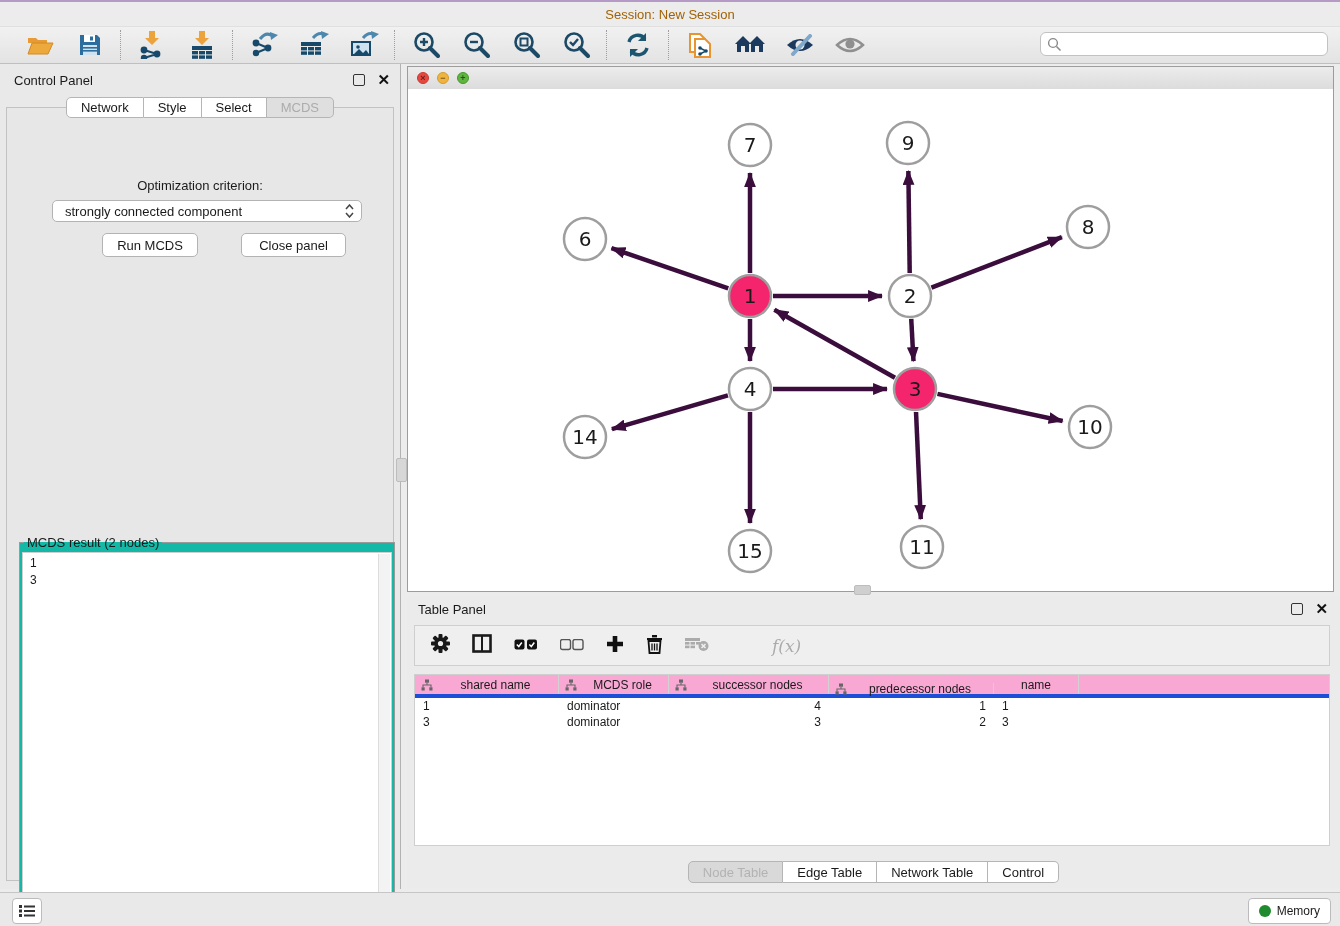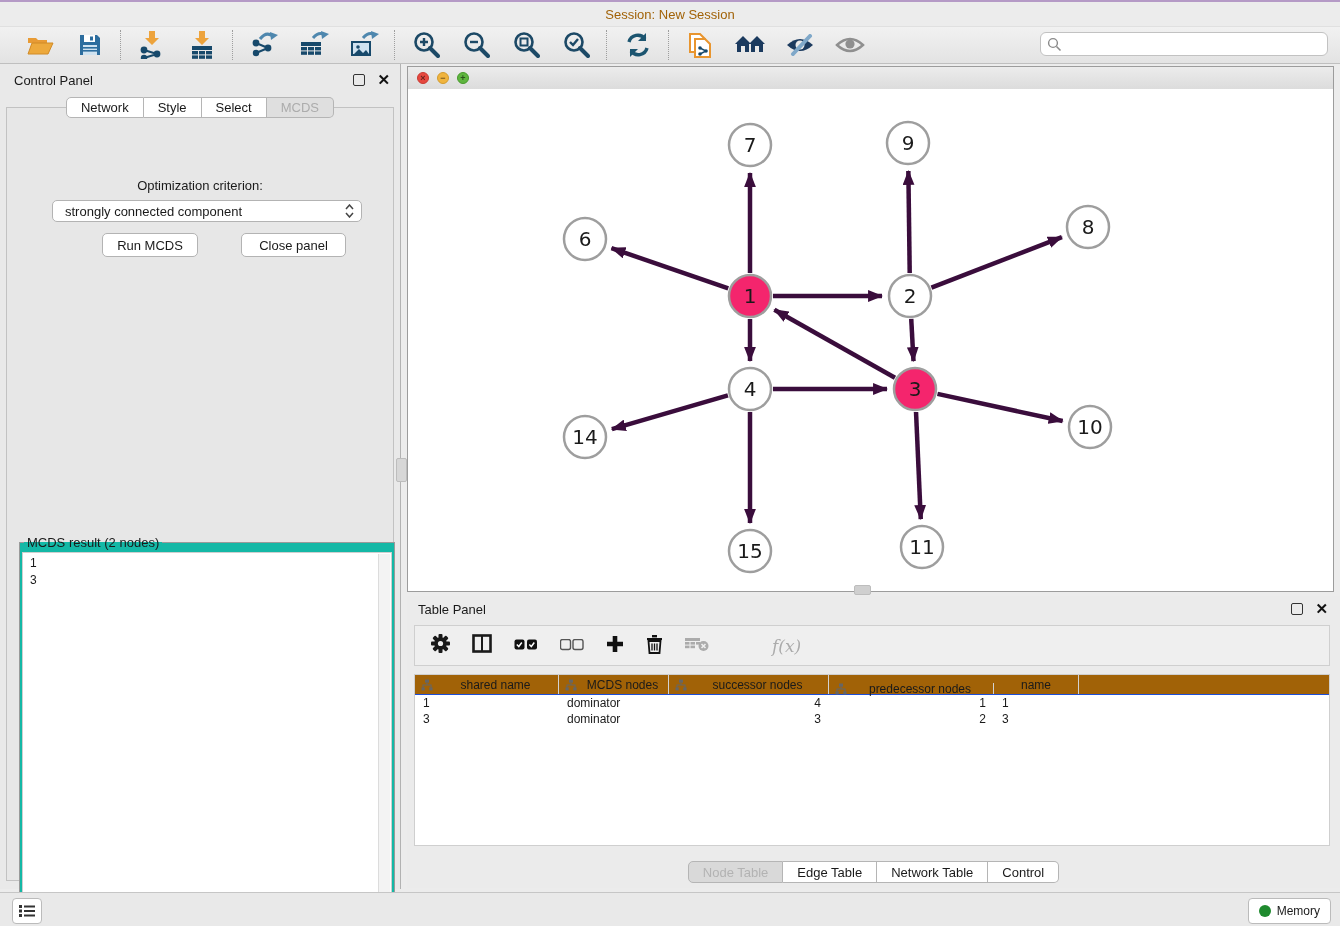--- a/index.html
+++ b/index.html
@@ -83,21 +83,21 @@
   
   #table-panel{left:407px;top:596px;width:933px;height:292px;background:#EBEBEB;}
   #tp-header{position:absolute;top:4px;left:11px;right:12px;height:18px;display:flex;
              align-items:center;font-size:13px;}
   #tp-toolbar{position:absolute;top:29px;left:7px;width:916px;height:41px;background:#EFEFEF;
               border:1px solid #CFCFCF;display:flex;align-items:center;gap:22px;padding-left:16px;
               box-sizing:border-box;}
   .fx{font-family:"DejaVu Serif",serif;font-style:italic;font-size:17px;color:#ABABAB;margin-left:41px;}
   #data-table{position:absolute;top:78px;left:7px;width:916px;height:172px;background:#fff;
               border:1px solid #CFCFCF;box-sizing:border-box;overflow:hidden;}
-  #thead-row{display:flex;height:19px;background:#a16207;border-bottom:1px solid #1d4ed8;}
+  #thead-row{display:flex;height:19px;background:#f9a8d4;border-bottom:4px solid #1d4ed8;}
   .th{display:flex;align-items:center;border-right:1px solid #D2D2D2;font-size:12px;
       box-sizing:border-box;position:relative;}
   .th .th-label{flex:1;text-align:center;padding:0 4px;}
   .th .mini{margin-left:6px;}
   .tr{display:flex;height:16px;align-items:center;font-size:12px;}
   .td{box-sizing:border-box;padding:0 8px;overflow:hidden;white-space:nowrap;}
   #table-tabs{position:absolute;bottom:5px;left:0;right:0;display:flex;justify-content:center;}
   #table-tabs .seg-tab{height:20px;font-size:13px;}
   #table-tabs .seg-tab.disabled{background:#D9D9D9;color:#B3B3B3;}
 
@@ -494,21 +494,21 @@
           </svg>
           <span class="th-label">shared name</span>
         </div>
         <div class="th" style="width: 110px;">
           <svg class="mini" width="12" height="12" viewBox="0 0 12 12">
             <rect x="4" y="0.5" width="4" height="3.2" fill="#666"></rect>
             <path d="M6 3.7 V6 M2 8.3 V6 H10 V8.3" stroke="#666" stroke-width="1.1" fill="none"></path>
             <rect x="0.5" y="8.3" width="3.2" height="3.2" fill="#666"></rect>
             <rect x="8.3" y="8.3" width="3.2" height="3.2" fill="#666"></rect>
           </svg>
-          <span class="th-label">MCDS nodes</span>
+          <span class="th-label">MCDS role</span>
         </div>
         <div class="th" style="width: 160px;">
           <svg class="mini" width="12" height="12" viewBox="0 0 12 12">
             <rect x="4" y="0.5" width="4" height="3.2" fill="#666"></rect>
             <path d="M6 3.7 V6 M2 8.3 V6 H10 V8.3" stroke="#666" stroke-width="1.1" fill="none"></path>
             <rect x="0.5" y="8.3" width="3.2" height="3.2" fill="#666"></rect>
             <rect x="8.3" y="8.3" width="3.2" height="3.2" fill="#666"></rect>
           </svg>
           <span class="th-label">successor nodes</span>
         </div>

